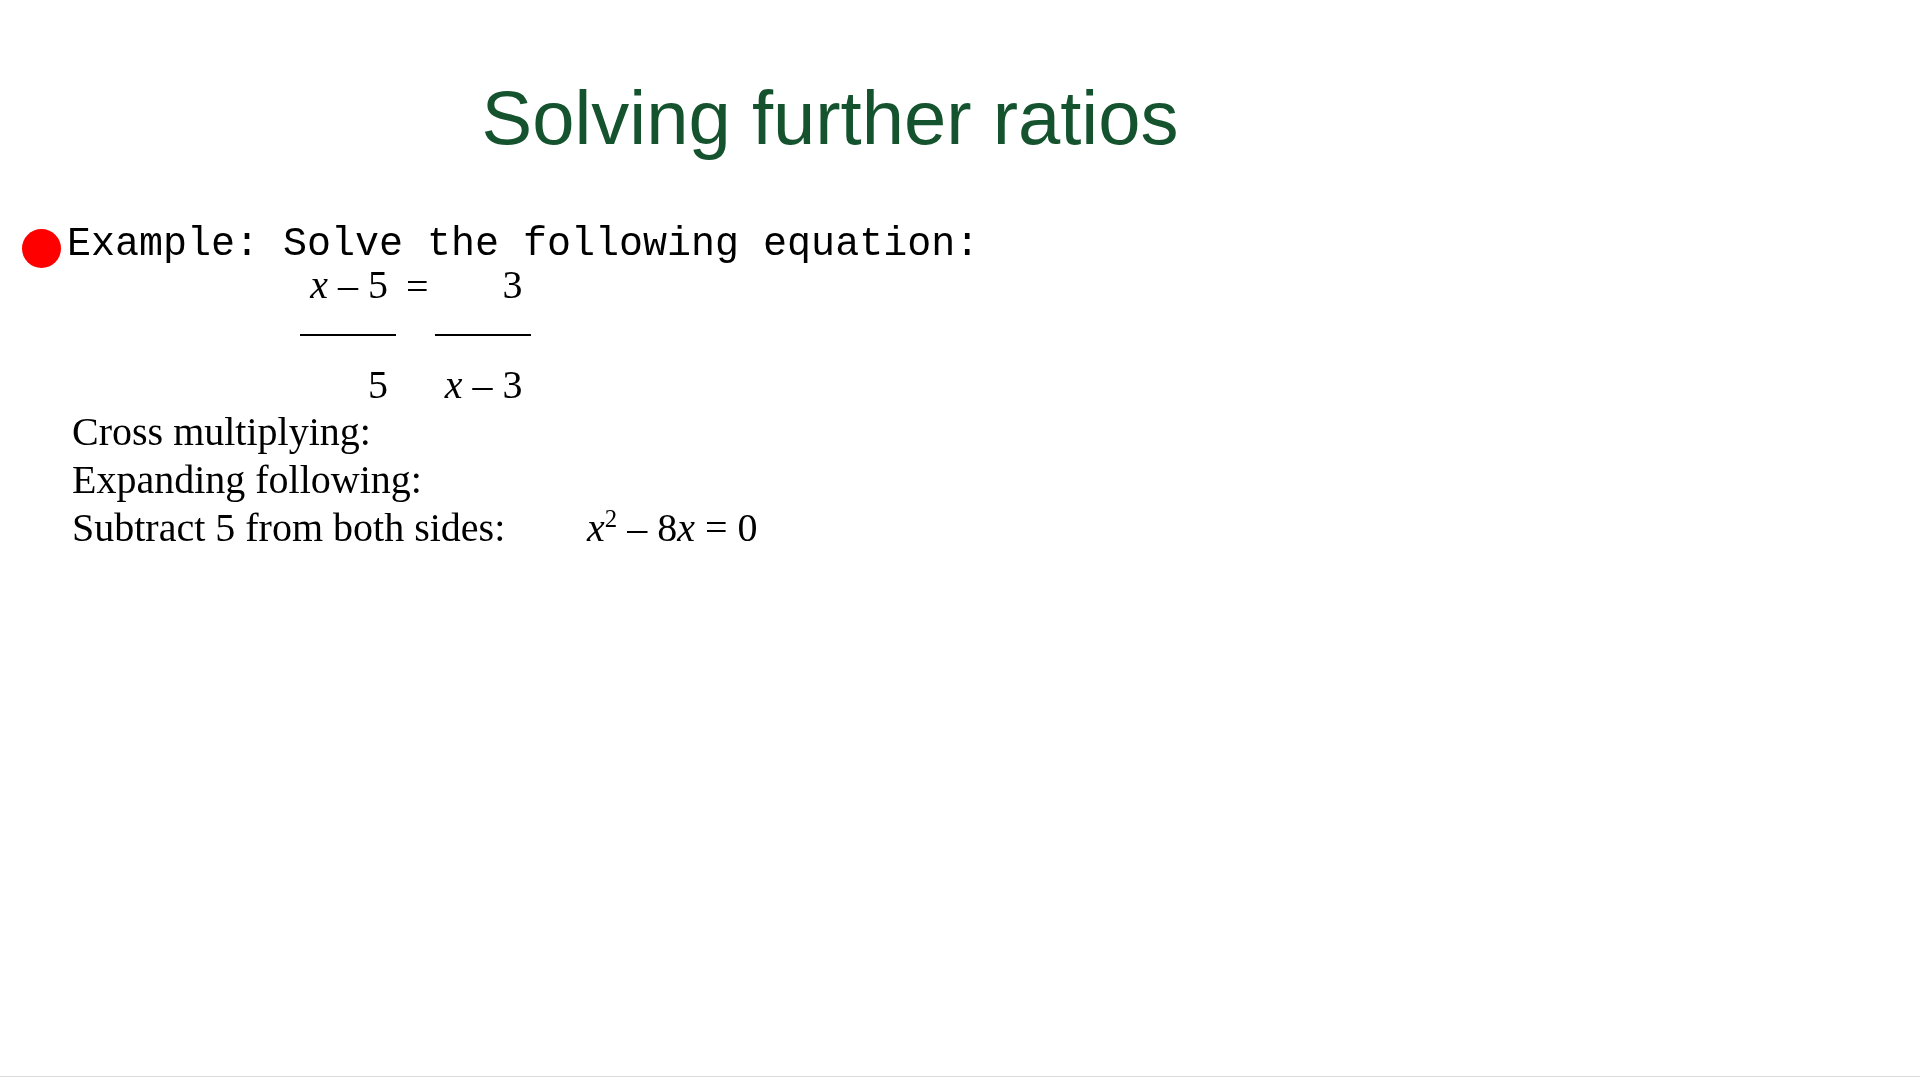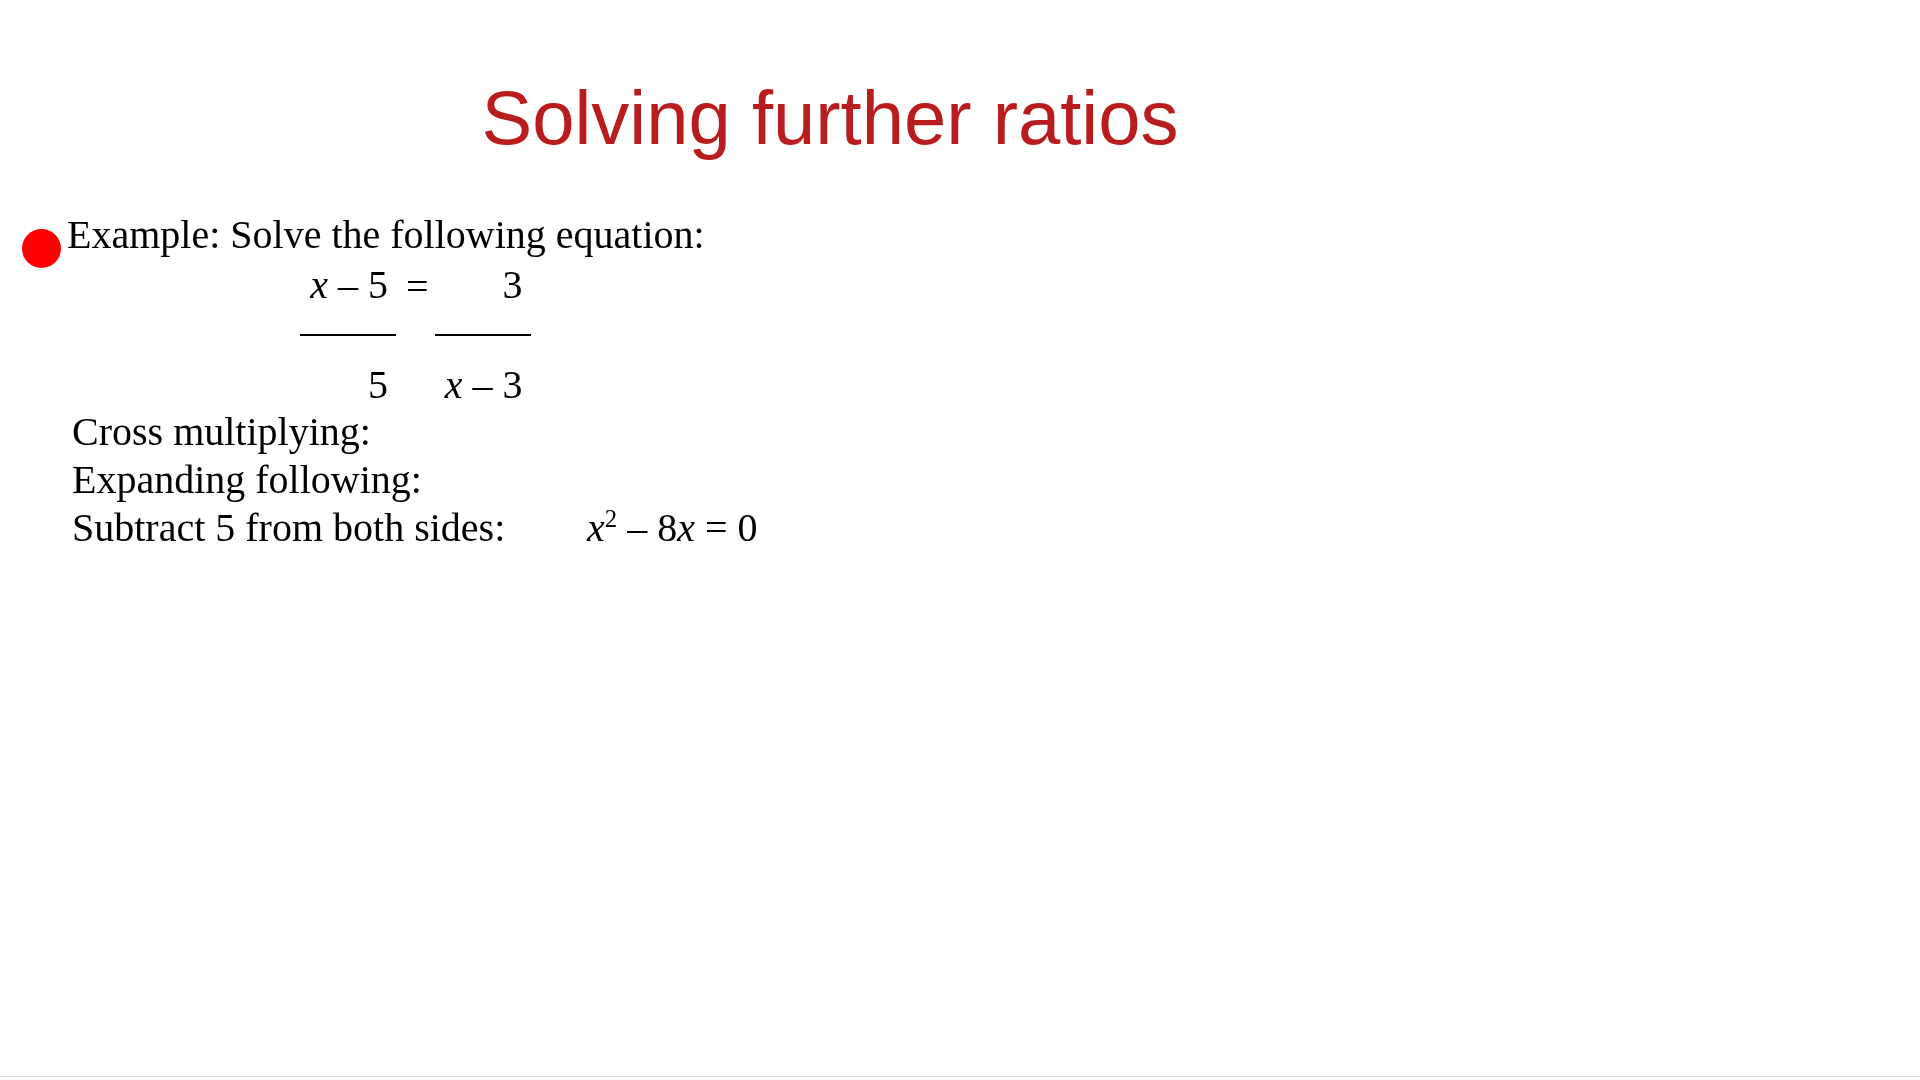--- a/index.html
+++ b/index.html
@@ -30,21 +30,21 @@
     position: absolute;
     left: 0;
     top: 78px;
     width: 1660px;
     text-align: center;
     font-family: "Liberation Sans", sans-serif;
     font-size: 76px;
     font-weight: normal;
     line-height: 1.05;
     letter-spacing: 0px;
-    color: #b91c1c;
+    color: #14532d;
   }
 
   
   .bullet-row {
     position: absolute;
     left: 22px;
     top: 215px;
     display: flex;
     align-items: flex-start;
   }
@@ -53,21 +53,23 @@
     height: 39px;
     border-radius: 50%;
     background: #ff0000;
     margin-top: 14px;
     flex: 0 0 auto;
   }
   .bullet-text {
     font-size: 40px;
     line-height: 1;
     margin-left: 6px;
+    margin-top: 10px;
     white-space: nowrap;
+    font-family: Liberation Mono, monospace;
   }
 
   
   .equation {
     position: absolute;
     left: 300px;
     top: 262px;
     display: flex;
     align-items: flex-start;
     font-size: 40px;

